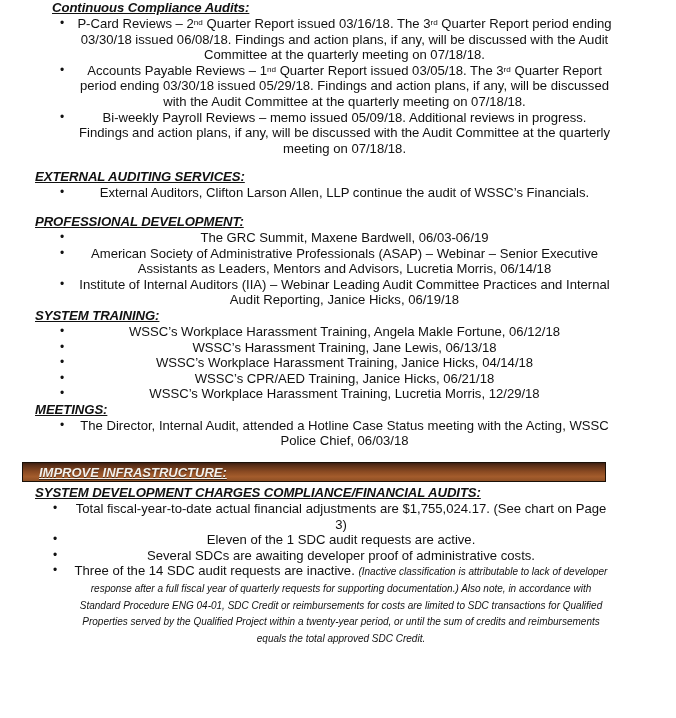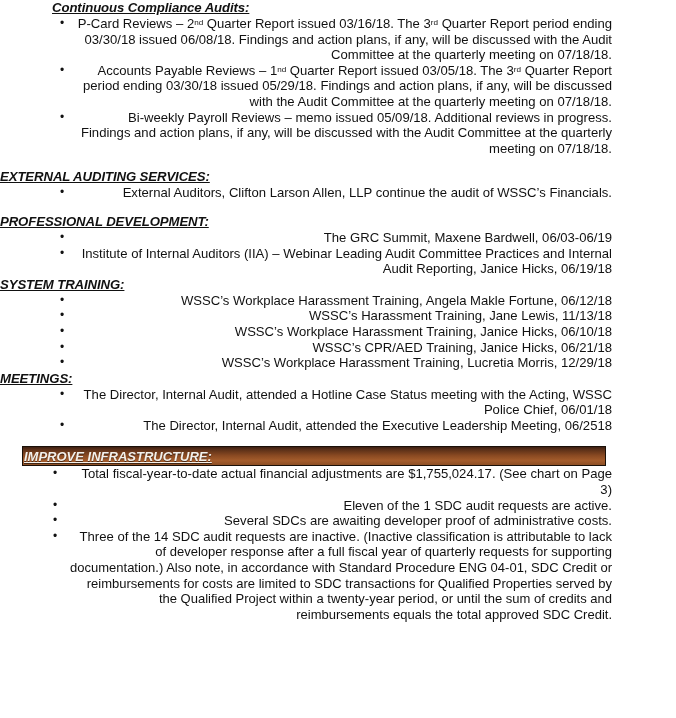--- a/index.html
+++ b/index.html
@@ -31,36 +31,37 @@
     line-height: 16px;
     text-decoration: underline;
     text-underline-offset: 1px;
     white-space: nowrap;
     letter-spacing: -0.1px;
   }
   .sec-head.indent {
     margin-left: 52px;
   }
   .sec-head.flush {
+    margin-left: 35px;
   }
 
   
   ul.blist {
     list-style: none;
     margin: 0;
     padding: 0;
   }
   ul.blist > li {
     position: relative;
     font-size: 13.1px;
     line-height: 15.6px;
     padding-left: 26px;
     margin-left: 51px;
     margin-right: 12px;
-    text-align: right;
+    text-align: center;
   }
   ul.blist > li::before {
     content: "\2022";
     position: absolute;
     left: 9px;
     top: -1px;
     font-size: 12px;
     line-height: 16px;
     color: #111;
   }
@@ -86,35 +87,36 @@
         #3d2012 0%,
         #5a2f18 14%,
         #8a4a22 48%,
         #a45c2c 76%,
         #8d4f25 100%);
     box-sizing: border-box;
     overflow: hidden;
   }
   .banner-label {
     position: absolute;
-    left: 1px;
+    left: 16px;
     top: 1px;
     font-style: italic;
     font-weight: bold;
     font-size: 13px;
     line-height: 17px;
     color: #f4f0ea;
     text-decoration: underline;
     text-underline-offset: 1px;
     white-space: nowrap;
     text-shadow: 0 1px 0 rgba(0,0,0,0.55);
   }
 
   .italic-note {
-    font-size: 13px;
+    font-style: italic;
+    font-size: 10px;
   }
   .banner-head {
     margin-top: 3px;
   }
 </style>
 </head>
 <body>
 
 <div class="page">
 
@@ -130,46 +132,47 @@
   <div class="sec-head flush">EXTERNAL AUDITING SERVICES:</div>
   <ul class="blist">
     <li>External Auditors, Clifton Larson Allen, LLP continue the audit of WSSC’s Financials.</li>
   </ul>
 
   <div class="gap-lg"></div>
 
   <div class="sec-head flush">PROFESSIONAL DEVELOPMENT:</div>
   <ul class="blist">
     <li>The GRC Summit, Maxene Bardwell, 06/03-06/19</li>
+    <li>American Society of Administrative Professionals (ASAP) – Webinar – Senior Executive Assistants as Leaders, Mentors and Advisors, Lucretia Morris, 06/14/18</li>
     <li>Institute of Internal Auditors (IIA) – Webinar Leading Audit Committee Practices and Internal Audit Reporting, Janice Hicks, 06/19/18</li>
   </ul>
 
   <div class="sec-head flush">SYSTEM TRAINING:</div>
   <ul class="blist">
     <li>WSSC’s Workplace Harassment Training, Angela Makle Fortune, 06/12/18</li>
-    <li>WSSC’s Harassment Training, Jane Lewis, 11/13/18</li>
-    <li>WSSC’s Workplace Harassment Training, Janice Hicks, 06/10/18</li>
+    <li>WSSC’s Harassment Training, Jane Lewis, 06/13/18</li>
+    <li>WSSC’s Workplace Harassment Training, Janice Hicks, 04/14/18</li>
     <li>WSSC’s CPR/AED Training, Janice Hicks, 06/21/18</li>
     <li>WSSC’s Workplace Harassment Training, Lucretia Morris, 12/29/18</li>
   </ul>
 
   <div class="sec-head flush">MEETINGS:</div>
   <ul class="blist">
-    <li>The Director, Internal Audit, attended a Hotline Case Status meeting with the Acting, WSSC Police Chief, 06/01/18</li>
-    <li>The Director, Internal Audit, attended the Executive Leadership Meeting, 06/2518</li>
+    <li>The Director, Internal Audit, attended a Hotline Case Status meeting with the Acting, WSSC Police Chief, 06/03/18</li>
   </ul>
 
   <div class="gap-lg"></div>
 
   <div class="banner-wrap">
     <div class="banner">
       <div class="banner-label">IMPROVE INFRASTRUCTURE:</div>
     </div>
   </div>
 
+  <div class="sec-head flush banner-head">SYSTEM DEVELOPMENT CHARGES COMPLIANCE/FINANCIAL AUDITS:</div>
   <ul class="blist tight">
     <li>Total fiscal-year-to-date actual financial adjustments are $1,755,024.17. (See chart on Page 3)</li>
     <li>Eleven of the 1 SDC audit requests are active.</li>
     <li>Several SDCs are awaiting developer proof of administrative costs.</li>
     <li><span>Three of the 14 SDC audit requests are inactive. </span><span class="italic-note">(Inactive classification is attributable to lack of developer response after a full fiscal year of quarterly requests for supporting documentation.)  Also note, in accordance with Standard Procedure ENG 04-01, SDC Credit or reimbursements for costs are limited to SDC transactions for Qualified Properties served by the Qualified Project within a twenty-year period, or until the sum of credits and reimbursements equals the total approved SDC Credit.</span></li>
   </ul>
 
 </div>
 
 </body></html>

